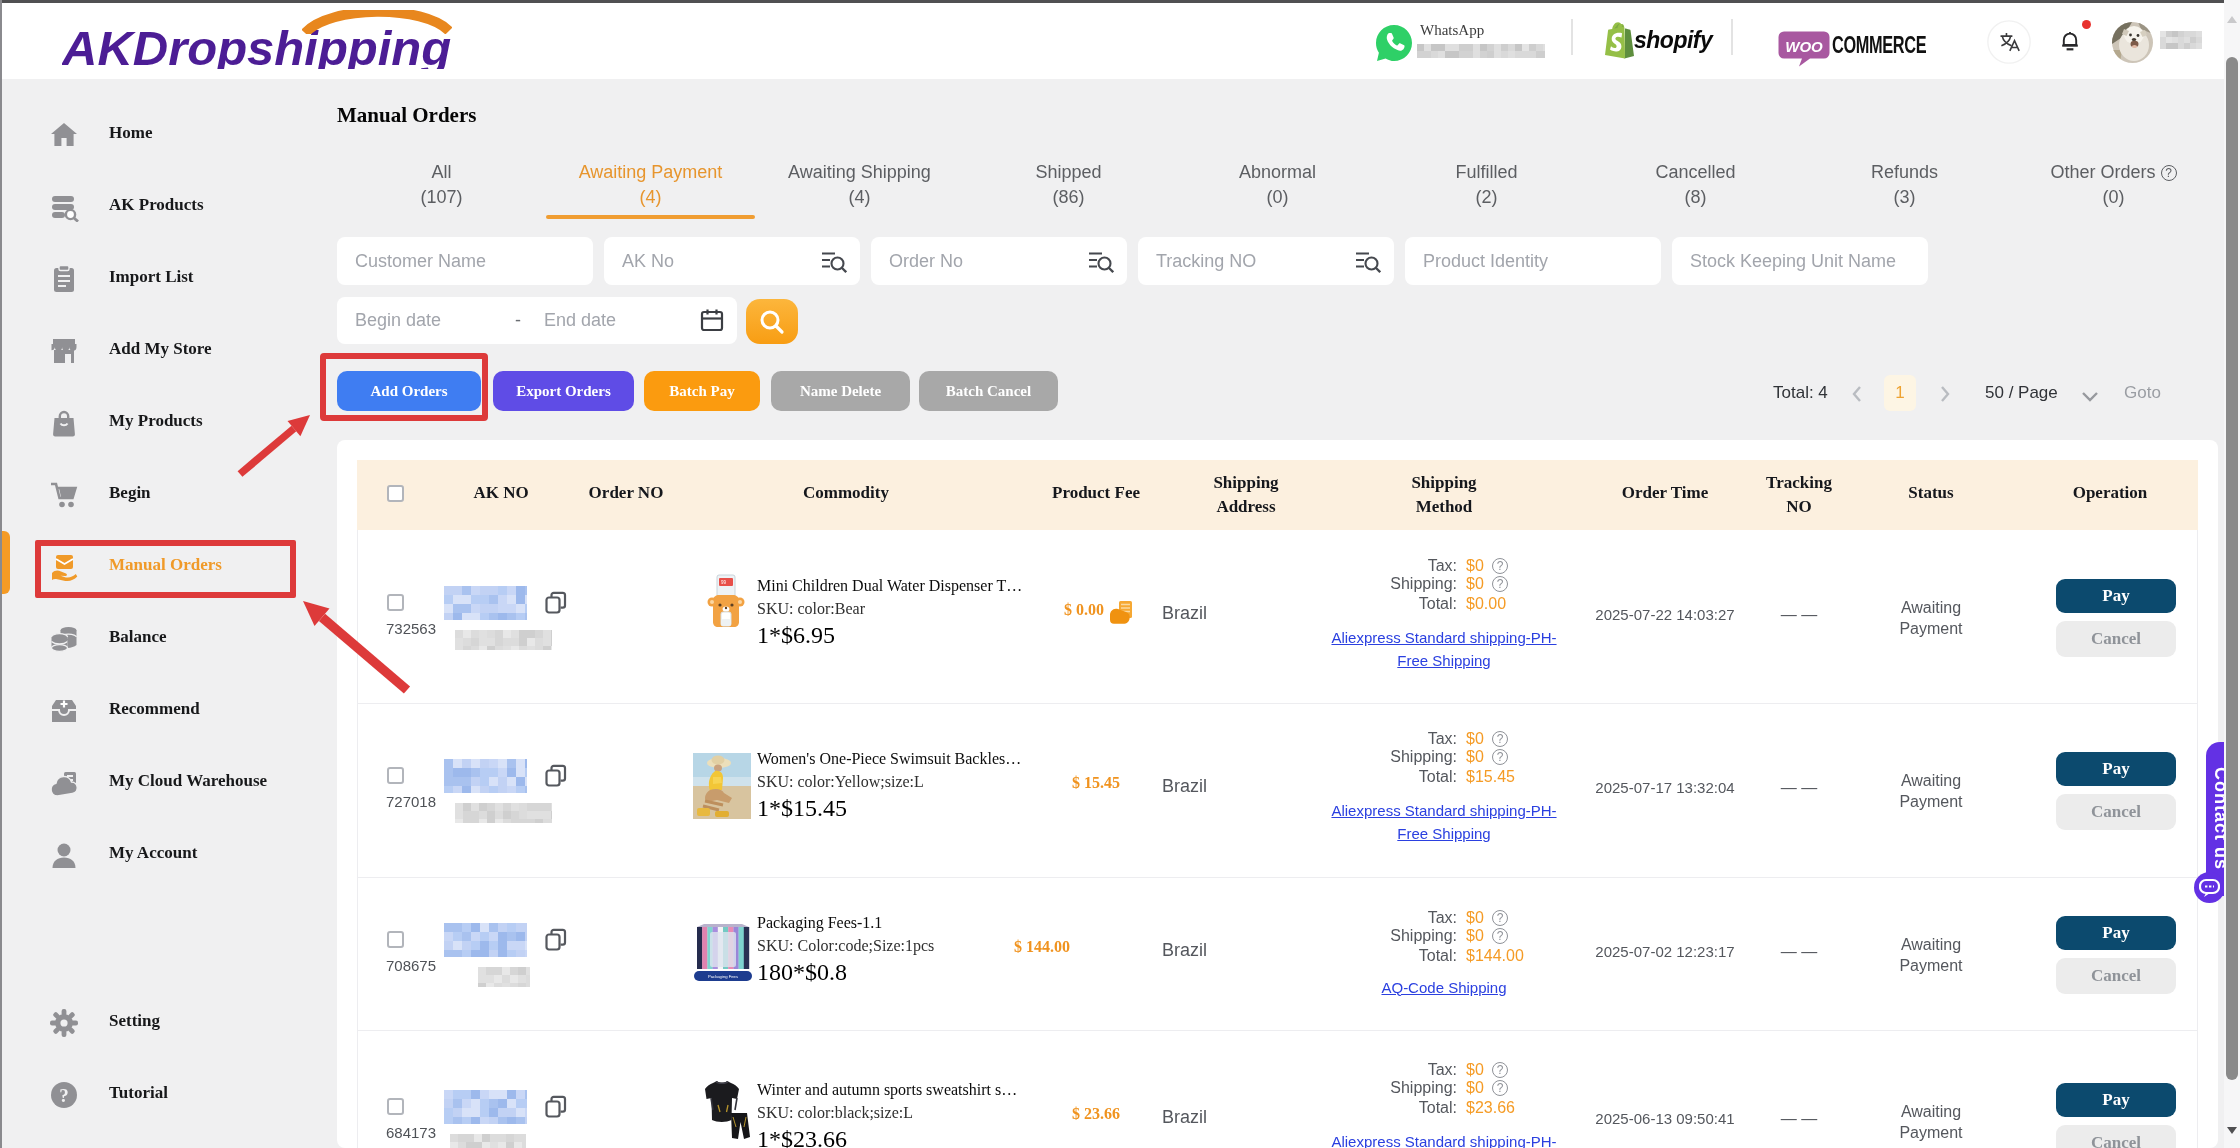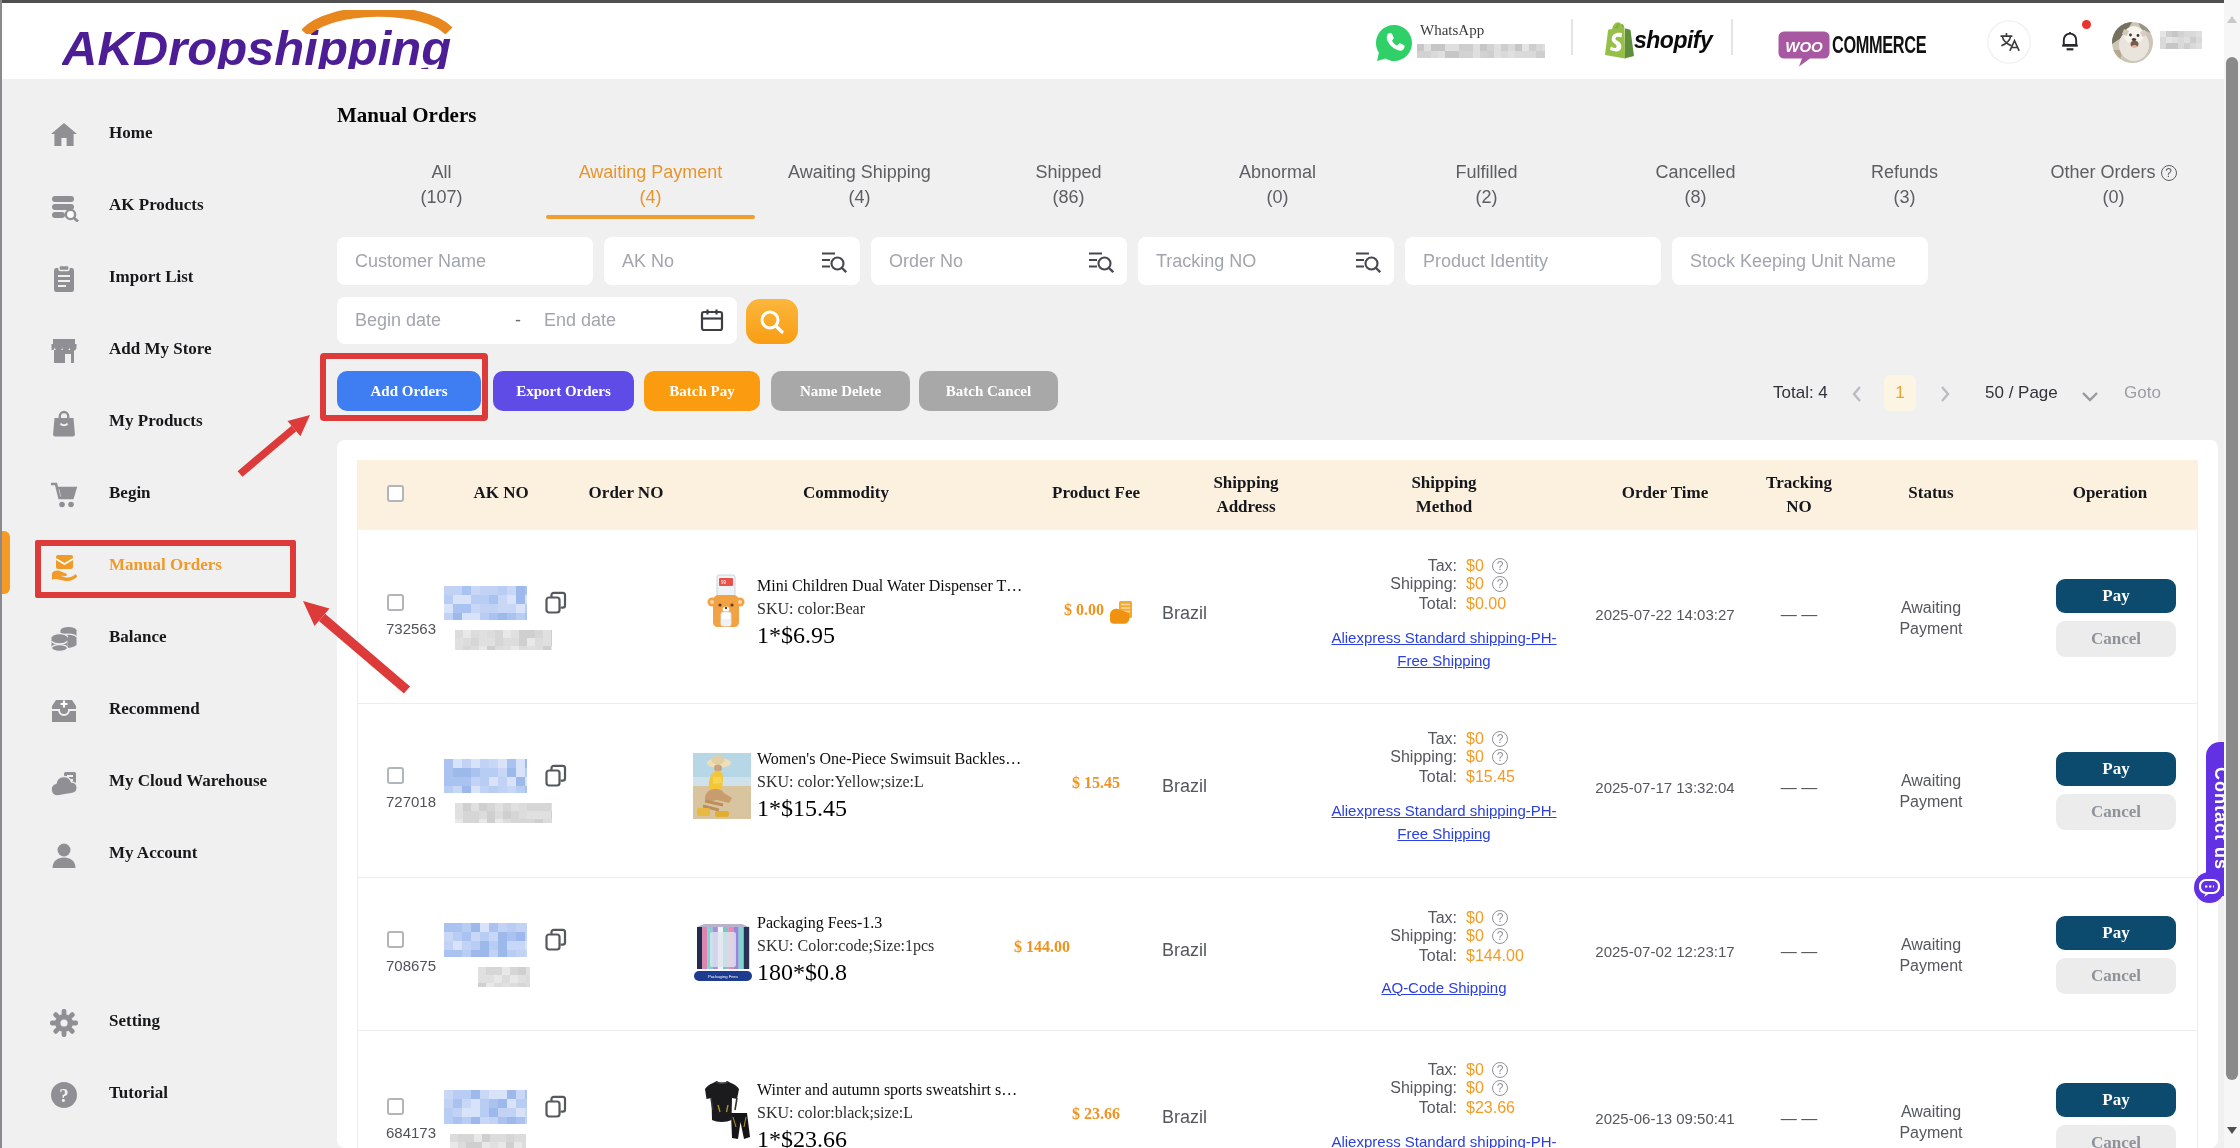--- a/index.html
+++ b/index.html
@@ -702,21 +702,21 @@
     <rect x="23.8" y="4" width="5.4" height="42" fill="#f3f3f5"></rect>
     <rect x="29.0" y="4" width="5.4" height="42" fill="#74c9c4"></rect>
     <rect x="34.2" y="4" width="5.4" height="42" fill="#e88bb4"></rect>
     <rect x="39.4" y="4" width="5.4" height="42" fill="#9a86d8"></rect>
     <rect x="44.6" y="4" width="5.4" height="42" fill="#7fd4cf"></rect>
     <rect x="49.8" y="4" width="5.4" height="42" fill="#2a3154"></rect>
 <rect x="16" y="9" width="26" height="35" rx="2" fill="#dfe5ef" opacity="0.8"></rect>
 <rect x="0" y="48" width="58" height="10" rx="5" fill="#1d3c8f"></rect>
 <text x="29" y="55" text-anchor="middle" font-size="4.2" fill="#fff" font-family="Liberation Sans">Packaging Fees</text>
 </svg>
-<div class="ctitle" style="top:913.5px">Packaging Fees-1.3</div>
+<div class="ctitle" style="top:913.5px">Packaging Fees-1.1</div>
 <div class="csku" style="top:936.5px">SKU: Color:code;Size:1pcs</div>
 <div class="cqty" style="top:958.5px">180*$0.8</div>
 <div class="fee" style="left:1014px;top:937.5px;width:164px;text-align:left">$ 144.00</div>
 <div class="brazil" style="top:939.5px">Brazil</div>
 <div class="taxlab" style="top:908.5px">Tax:</div>
 <div class="taxval" style="top:908.5px">$0</div>
 <div class="qico abs" style="left:1492px;top:909.5px">?</div>
 <div class="taxlab" style="top:926.5px">Shipping:</div>
 <div class="taxval" style="top:926.5px">$0</div>
 <div class="qico abs" style="left:1492px;top:927.5px">?</div>

